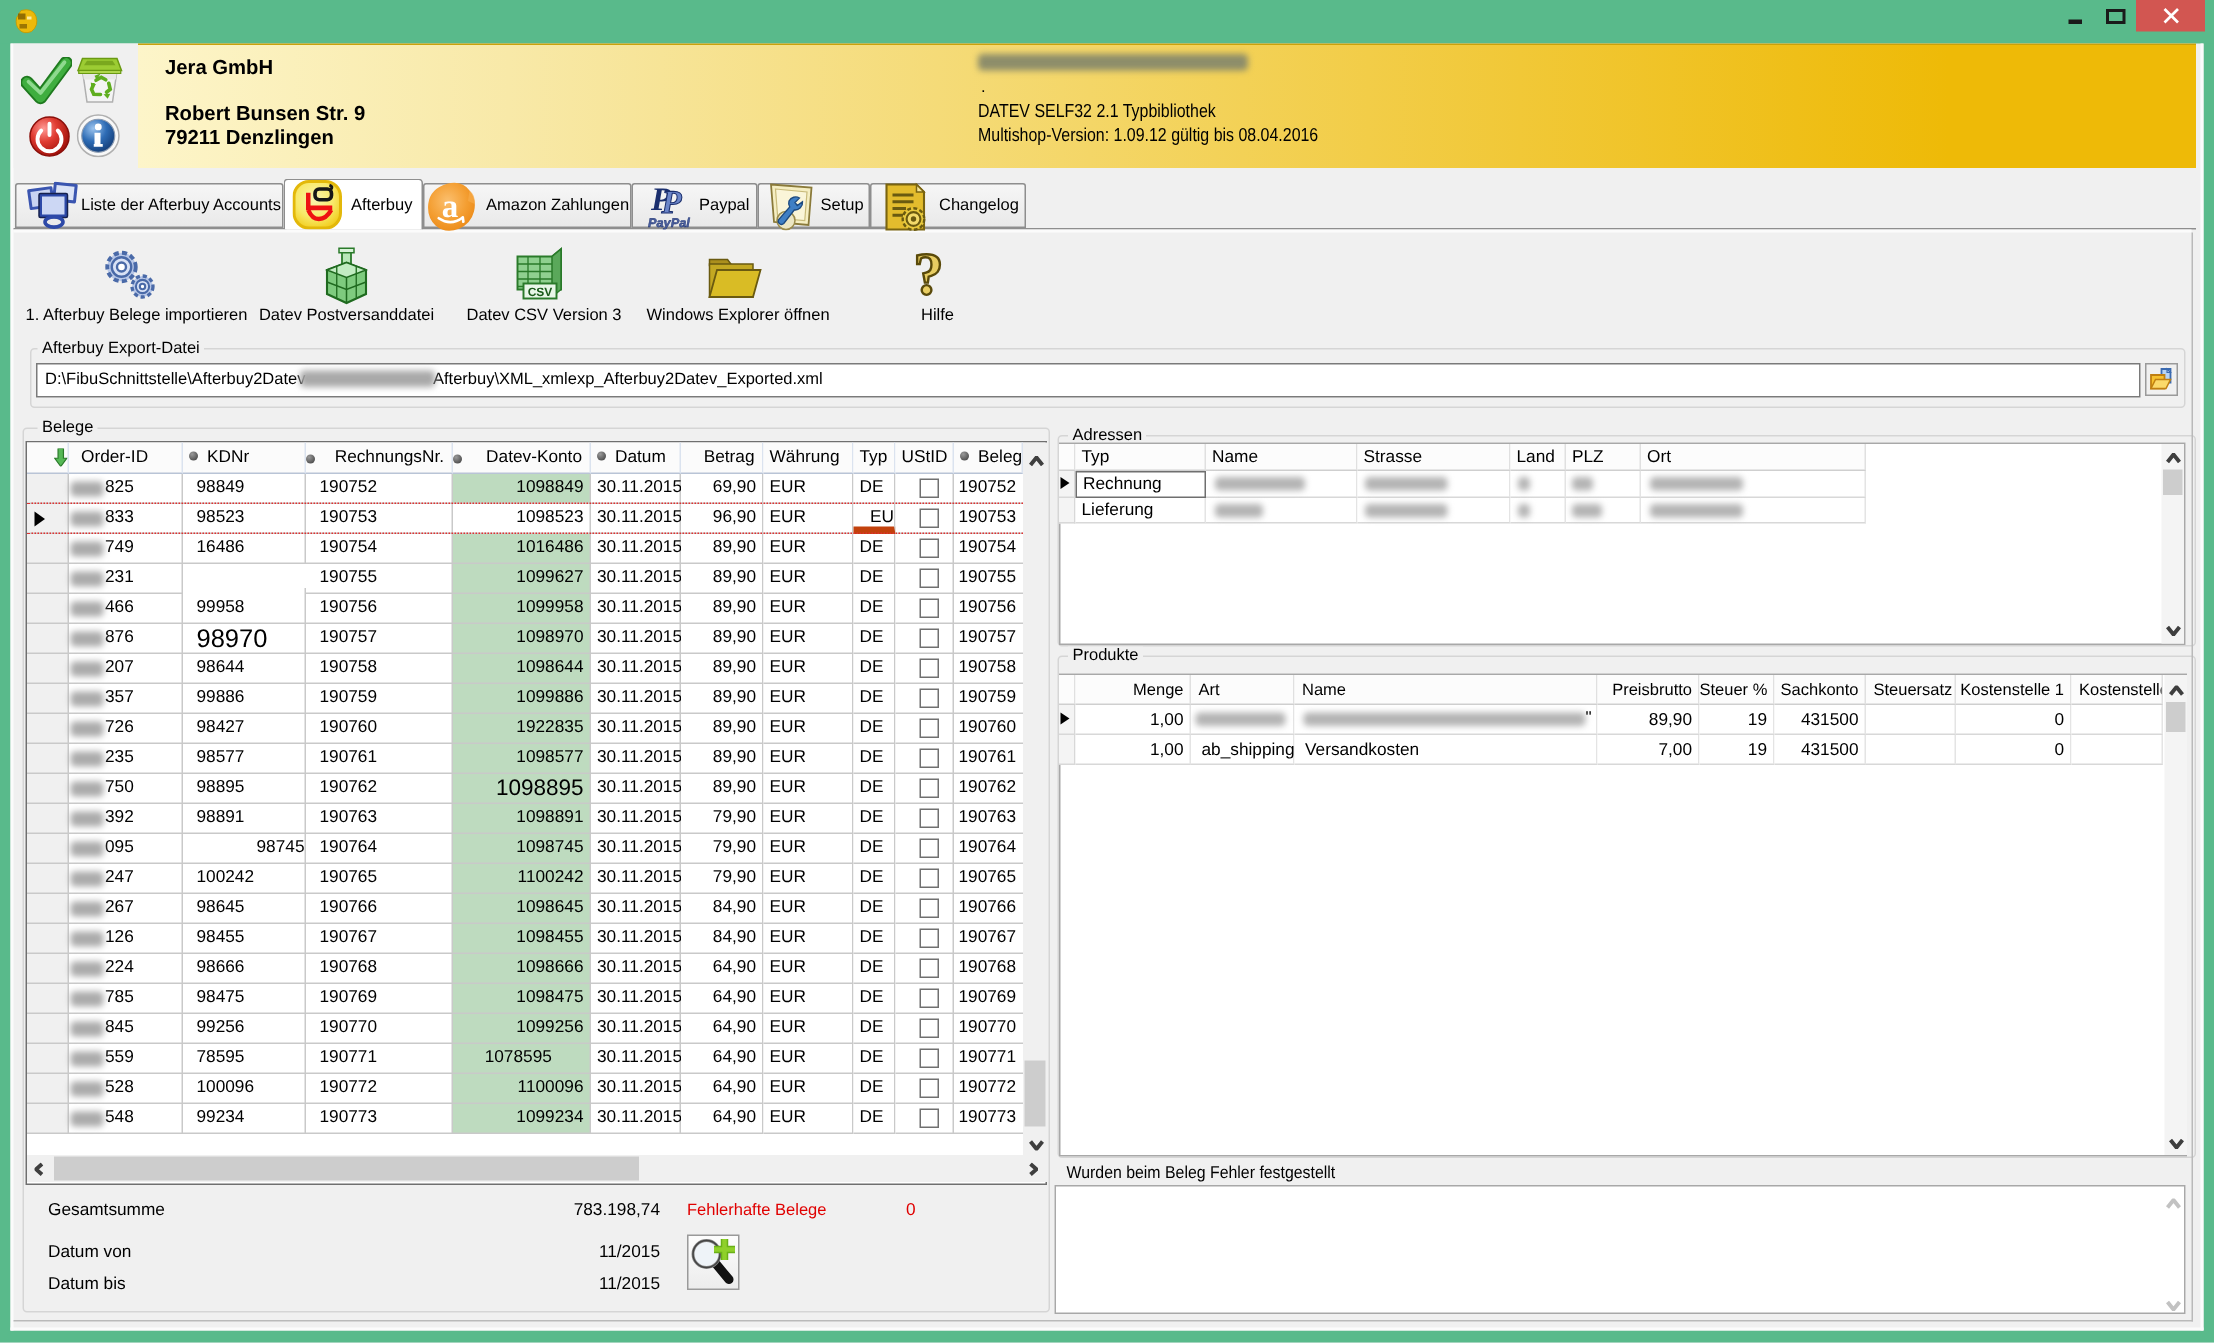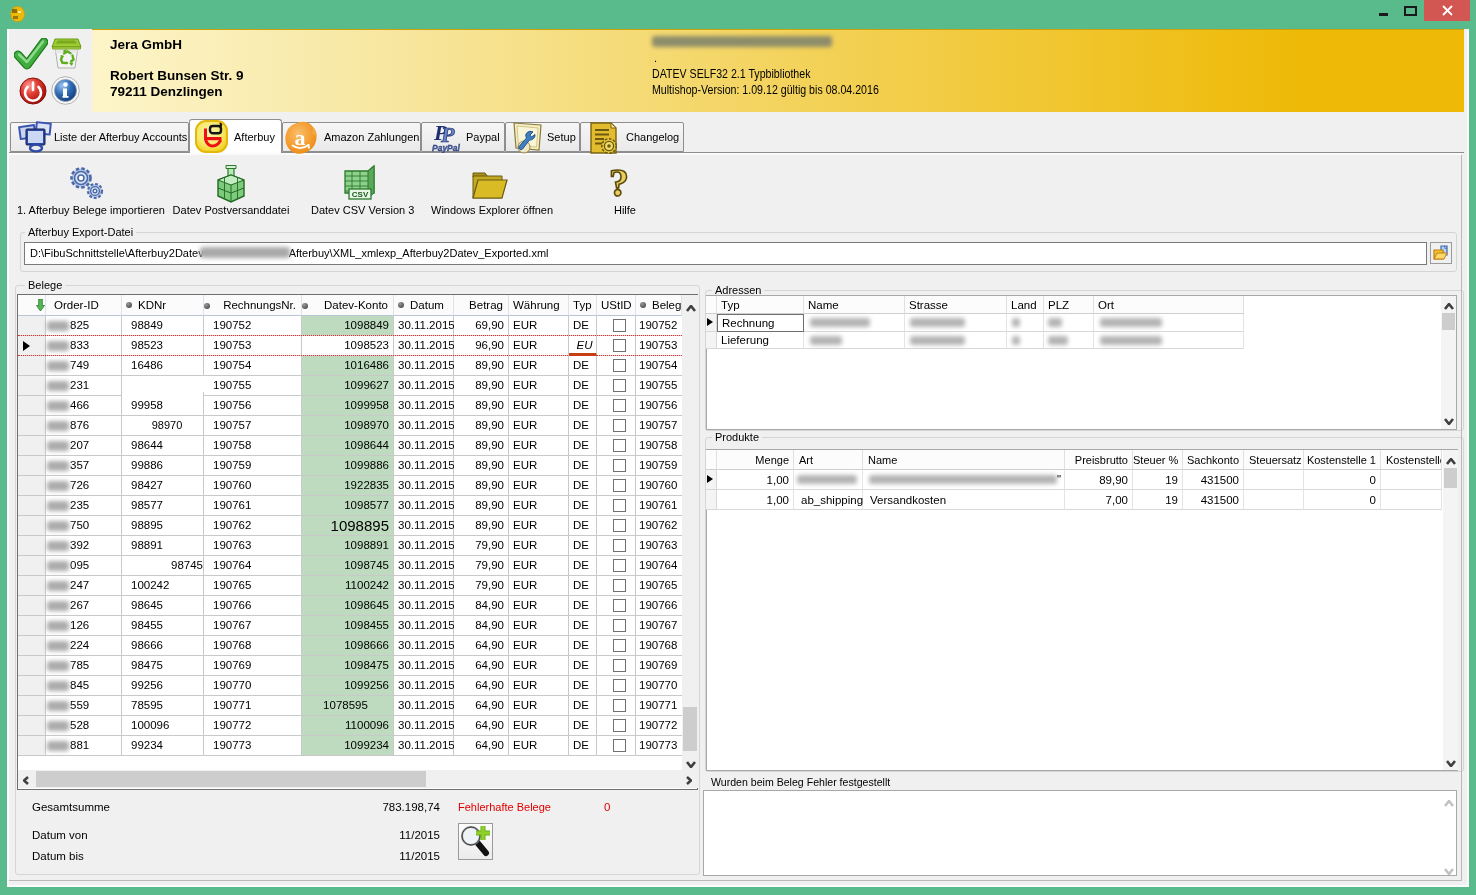--- a/index.html
+++ b/index.html
@@ -269,21 +269,21 @@
 <div class="abs" style="left:18px;top:336px;width:28px;height:20px;background:#f0f0f0;border-right:1px solid #c9c9c9;border-bottom:1px solid #c9c9c9;"></div>
 <div class="abs tri" style="left:23px;top:341px;"></div>
 <div class="abs" style="left:46px;top:336px;width:76px;height:20px;background:#fff;border-right:1px solid #c9c9c9;border-bottom:1px solid #c9c9c9;line-height:19px;text-align:left;padding-left:4px;padding-left:24px;font-size:11.5px;">833</div>
 <div class="blur" style="left:47px;top:341px;width:22px;height:10px;background:#ababab;"></div>
 <div class="abs" style="left:122px;top:336px;width:82px;height:20px;background:#fff;border-right:1px solid #c9c9c9;border-bottom:1px solid #c9c9c9;line-height:19px;text-align:left;padding-left:4px;padding-left:9px;font-size:11.5px;">98523</div>
 <div class="abs" style="left:204px;top:336px;width:98px;height:20px;background:#fff;border-right:1px solid #c9c9c9;border-bottom:1px solid #c9c9c9;line-height:19px;text-align:left;padding-left:4px;padding-left:9px;font-size:11.5px;">190753</div>
 <div class="abs" style="left:302px;top:336px;width:92px;height:20px;background:#fff;border-right:1px solid #c9c9c9;border-bottom:1px solid #c9c9c9;line-height:19px;text-align:right;padding-right:4px;font-size:11.5px;">1098523</div>
 <div class="abs" style="left:394px;top:336px;width:60px;height:20px;background:#fff;border-right:1px solid #c9c9c9;border-bottom:1px solid #c9c9c9;line-height:19px;text-align:left;padding-left:4px;font-size:11.5px;">30.11.2015</div>
 <div class="abs" style="left:454px;top:336px;width:55px;height:20px;background:#fff;border-right:1px solid #c9c9c9;border-bottom:1px solid #c9c9c9;line-height:19px;text-align:right;padding-right:4px;font-size:11.5px;">96,90</div>
 <div class="abs" style="left:509px;top:336px;width:60px;height:20px;background:#fff;border-right:1px solid #c9c9c9;border-bottom:1px solid #c9c9c9;line-height:19px;text-align:left;padding-left:4px;font-size:11.5px;">EUR</div>
-<div class="abs" style="left:569px;top:336px;width:28px;height:20px;background:#fff;border-right:1px solid #c9c9c9;border-bottom:3px solid #c2410c;line-height:19px;text-align:center;padding-left:4px;font-size:11.5px;font-style:italic;">EU</div>
+<div class="abs" style="left:569px;top:336px;width:28px;height:20px;background:#fff;border-right:1px solid #c9c9c9;border-bottom:5px solid #c2410c;line-height:19px;text-align:right;padding-left:4px;font-size:11.5px;">EU</div>
 <div class="abs" style="left:597px;top:336px;width:39px;height:20px;background:#fff;border-right:1px solid #c9c9c9;border-bottom:1px solid #c9c9c9;line-height:19px;text-align:left;padding-left:4px;font-size:11.5px;"></div>
 <div class="cb" style="left:613px;top:339px;"></div>
 <div class="abs" style="left:636px;top:336px;width:46px;height:20px;background:#fff;border-right:1px solid #c9c9c9;border-bottom:1px solid #c9c9c9;line-height:19px;text-align:left;padding-left:4px;padding-left:3px;border-right:none;font-size:11.5px;">190753</div>
 <div class="abs" style="left:18px;top:335px;width:664px;height:0;border-top:1px dotted #e03030;"></div>
 <div class="abs" style="left:18px;top:355px;width:664px;height:0;border-top:1px dotted #e03030;"></div>
 <div class="abs" style="left:18px;top:356px;width:28px;height:20px;background:#f0f0f0;border-right:1px solid #c9c9c9;border-bottom:1px solid #c9c9c9;"></div>
 <div class="abs" style="left:46px;top:356px;width:76px;height:20px;background:#fff;border-right:1px solid #c9c9c9;border-bottom:1px solid #c9c9c9;line-height:19px;text-align:left;padding-left:4px;padding-left:24px;font-size:11.5px;">749</div>
 <div class="blur" style="left:47px;top:361px;width:22px;height:10px;background:#ababab;"></div>
 <div class="abs" style="left:122px;top:356px;width:82px;height:20px;background:#fff;border-right:1px solid #c9c9c9;border-bottom:1px solid #c9c9c9;line-height:19px;text-align:left;padding-left:4px;padding-left:9px;font-size:11.5px;">16486</div>
 <div class="abs" style="left:204px;top:356px;width:98px;height:20px;background:#fff;border-right:1px solid #c9c9c9;border-bottom:1px solid #c9c9c9;line-height:19px;text-align:left;padding-left:4px;padding-left:9px;font-size:11.5px;">190754</div>
@@ -317,21 +317,21 @@
 <div class="abs" style="left:394px;top:396px;width:60px;height:20px;background:#fff;border-right:1px solid #c9c9c9;border-bottom:1px solid #c9c9c9;line-height:19px;text-align:left;padding-left:4px;font-size:11.5px;">30.11.2015</div>
 <div class="abs" style="left:454px;top:396px;width:55px;height:20px;background:#fff;border-right:1px solid #c9c9c9;border-bottom:1px solid #c9c9c9;line-height:19px;text-align:right;padding-right:4px;font-size:11.5px;">89,90</div>
 <div class="abs" style="left:509px;top:396px;width:60px;height:20px;background:#fff;border-right:1px solid #c9c9c9;border-bottom:1px solid #c9c9c9;line-height:19px;text-align:left;padding-left:4px;font-size:11.5px;">EUR</div>
 <div class="abs" style="left:569px;top:396px;width:28px;height:20px;background:#fff;border-right:1px solid #c9c9c9;border-bottom:1px solid #c9c9c9;line-height:19px;text-align:left;padding-left:4px;font-size:11.5px;">DE</div>
 <div class="abs" style="left:597px;top:396px;width:39px;height:20px;background:#fff;border-right:1px solid #c9c9c9;border-bottom:1px solid #c9c9c9;line-height:19px;text-align:left;padding-left:4px;font-size:11.5px;"></div>
 <div class="cb" style="left:613px;top:399px;"></div>
 <div class="abs" style="left:636px;top:396px;width:46px;height:20px;background:#fff;border-right:1px solid #c9c9c9;border-bottom:1px solid #c9c9c9;line-height:19px;text-align:left;padding-left:4px;padding-left:3px;border-right:none;font-size:11.5px;">190756</div>
 <div class="abs" style="left:18px;top:416px;width:28px;height:20px;background:#f0f0f0;border-right:1px solid #c9c9c9;border-bottom:1px solid #c9c9c9;"></div>
 <div class="abs" style="left:46px;top:416px;width:76px;height:20px;background:#fff;border-right:1px solid #c9c9c9;border-bottom:1px solid #c9c9c9;line-height:19px;text-align:left;padding-left:4px;padding-left:24px;font-size:11.5px;">876</div>
 <div class="blur" style="left:47px;top:421px;width:22px;height:10px;background:#ababab;"></div>
-<div class="abs" style="left:122px;top:416px;width:82px;height:20px;background:#fff;border-right:1px solid #c9c9c9;border-bottom:1px solid #c9c9c9;line-height:19px;text-align:center;padding-left:4px;padding-left:9px;font-size:11px;">98970</div>
+<div class="abs" style="left:122px;top:416px;width:82px;height:20px;background:#fff;border-right:1px solid #c9c9c9;border-bottom:1px solid #c9c9c9;line-height:19px;text-align:left;padding-left:4px;padding-left:9px;font-size:17px;">98970</div>
 <div class="abs" style="left:204px;top:416px;width:98px;height:20px;background:#fff;border-right:1px solid #c9c9c9;border-bottom:1px solid #c9c9c9;line-height:19px;text-align:left;padding-left:4px;padding-left:9px;font-size:11.5px;">190757</div>
 <div class="abs" style="left:302px;top:416px;width:92px;height:20px;background:#bedbbf;border-right:1px solid #c9c9c9;border-bottom:1px solid #c9c9c9;line-height:19px;text-align:right;padding-right:4px;font-size:11.5px;">1098970</div>
 <div class="abs" style="left:394px;top:416px;width:60px;height:20px;background:#fff;border-right:1px solid #c9c9c9;border-bottom:1px solid #c9c9c9;line-height:19px;text-align:left;padding-left:4px;font-size:11.5px;">30.11.2015</div>
 <div class="abs" style="left:454px;top:416px;width:55px;height:20px;background:#fff;border-right:1px solid #c9c9c9;border-bottom:1px solid #c9c9c9;line-height:19px;text-align:right;padding-right:4px;font-size:11.5px;">89,90</div>
 <div class="abs" style="left:509px;top:416px;width:60px;height:20px;background:#fff;border-right:1px solid #c9c9c9;border-bottom:1px solid #c9c9c9;line-height:19px;text-align:left;padding-left:4px;font-size:11.5px;">EUR</div>
 <div class="abs" style="left:569px;top:416px;width:28px;height:20px;background:#fff;border-right:1px solid #c9c9c9;border-bottom:1px solid #c9c9c9;line-height:19px;text-align:left;padding-left:4px;font-size:11.5px;">DE</div>
 <div class="abs" style="left:597px;top:416px;width:39px;height:20px;background:#fff;border-right:1px solid #c9c9c9;border-bottom:1px solid #c9c9c9;line-height:19px;text-align:left;padding-left:4px;font-size:11.5px;"></div>
 <div class="cb" style="left:613px;top:419px;"></div>
 <div class="abs" style="left:636px;top:416px;width:46px;height:20px;background:#fff;border-right:1px solid #c9c9c9;border-bottom:1px solid #c9c9c9;line-height:19px;text-align:left;padding-left:4px;padding-left:3px;border-right:none;font-size:11.5px;">190757</div>
 <div class="abs" style="left:18px;top:436px;width:28px;height:20px;background:#f0f0f0;border-right:1px solid #c9c9c9;border-bottom:1px solid #c9c9c9;"></div>
@@ -523,21 +523,21 @@
 <div class="abs" style="left:204px;top:716px;width:98px;height:20px;background:#fff;border-right:1px solid #c9c9c9;border-bottom:1px solid #c9c9c9;line-height:19px;text-align:left;padding-left:4px;padding-left:9px;font-size:11.5px;">190772</div>
 <div class="abs" style="left:302px;top:716px;width:92px;height:20px;background:#bedbbf;border-right:1px solid #c9c9c9;border-bottom:1px solid #c9c9c9;line-height:19px;text-align:right;padding-right:4px;font-size:11.5px;">1100096</div>
 <div class="abs" style="left:394px;top:716px;width:60px;height:20px;background:#fff;border-right:1px solid #c9c9c9;border-bottom:1px solid #c9c9c9;line-height:19px;text-align:left;padding-left:4px;font-size:11.5px;">30.11.2015</div>
 <div class="abs" style="left:454px;top:716px;width:55px;height:20px;background:#fff;border-right:1px solid #c9c9c9;border-bottom:1px solid #c9c9c9;line-height:19px;text-align:right;padding-right:4px;font-size:11.5px;">64,90</div>
 <div class="abs" style="left:509px;top:716px;width:60px;height:20px;background:#fff;border-right:1px solid #c9c9c9;border-bottom:1px solid #c9c9c9;line-height:19px;text-align:left;padding-left:4px;font-size:11.5px;">EUR</div>
 <div class="abs" style="left:569px;top:716px;width:28px;height:20px;background:#fff;border-right:1px solid #c9c9c9;border-bottom:1px solid #c9c9c9;line-height:19px;text-align:left;padding-left:4px;font-size:11.5px;">DE</div>
 <div class="abs" style="left:597px;top:716px;width:39px;height:20px;background:#fff;border-right:1px solid #c9c9c9;border-bottom:1px solid #c9c9c9;line-height:19px;text-align:left;padding-left:4px;font-size:11.5px;"></div>
 <div class="cb" style="left:613px;top:719px;"></div>
 <div class="abs" style="left:636px;top:716px;width:46px;height:20px;background:#fff;border-right:1px solid #c9c9c9;border-bottom:1px solid #c9c9c9;line-height:19px;text-align:left;padding-left:4px;padding-left:3px;border-right:none;font-size:11.5px;">190772</div>
 <div class="abs" style="left:18px;top:736px;width:28px;height:20px;background:#f0f0f0;border-right:1px solid #c9c9c9;border-bottom:1px solid #c9c9c9;"></div>
-<div class="abs" style="left:46px;top:736px;width:76px;height:20px;background:#fff;border-right:1px solid #c9c9c9;border-bottom:1px solid #c9c9c9;line-height:19px;text-align:left;padding-left:4px;padding-left:24px;font-size:11.5px;">881</div>
+<div class="abs" style="left:46px;top:736px;width:76px;height:20px;background:#fff;border-right:1px solid #c9c9c9;border-bottom:1px solid #c9c9c9;line-height:19px;text-align:left;padding-left:4px;padding-left:24px;font-size:11.5px;">548</div>
 <div class="blur" style="left:47px;top:741px;width:22px;height:10px;background:#ababab;"></div>
 <div class="abs" style="left:122px;top:736px;width:82px;height:20px;background:#fff;border-right:1px solid #c9c9c9;border-bottom:1px solid #c9c9c9;line-height:19px;text-align:left;padding-left:4px;padding-left:9px;font-size:11.5px;">99234</div>
 <div class="abs" style="left:204px;top:736px;width:98px;height:20px;background:#fff;border-right:1px solid #c9c9c9;border-bottom:1px solid #c9c9c9;line-height:19px;text-align:left;padding-left:4px;padding-left:9px;font-size:11.5px;">190773</div>
 <div class="abs" style="left:302px;top:736px;width:92px;height:20px;background:#bedbbf;border-right:1px solid #c9c9c9;border-bottom:1px solid #c9c9c9;line-height:19px;text-align:right;padding-right:4px;font-size:11.5px;">1099234</div>
 <div class="abs" style="left:394px;top:736px;width:60px;height:20px;background:#fff;border-right:1px solid #c9c9c9;border-bottom:1px solid #c9c9c9;line-height:19px;text-align:left;padding-left:4px;font-size:11.5px;">30.11.2015</div>
 <div class="abs" style="left:454px;top:736px;width:55px;height:20px;background:#fff;border-right:1px solid #c9c9c9;border-bottom:1px solid #c9c9c9;line-height:19px;text-align:right;padding-right:4px;font-size:11.5px;">64,90</div>
 <div class="abs" style="left:509px;top:736px;width:60px;height:20px;background:#fff;border-right:1px solid #c9c9c9;border-bottom:1px solid #c9c9c9;line-height:19px;text-align:left;padding-left:4px;font-size:11.5px;">EUR</div>
 <div class="abs" style="left:569px;top:736px;width:28px;height:20px;background:#fff;border-right:1px solid #c9c9c9;border-bottom:1px solid #c9c9c9;line-height:19px;text-align:left;padding-left:4px;font-size:11.5px;">DE</div>
 <div class="abs" style="left:597px;top:736px;width:39px;height:20px;background:#fff;border-right:1px solid #c9c9c9;border-bottom:1px solid #c9c9c9;line-height:19px;text-align:left;padding-left:4px;font-size:11.5px;"></div>
 <div class="cb" style="left:613px;top:739px;"></div>

